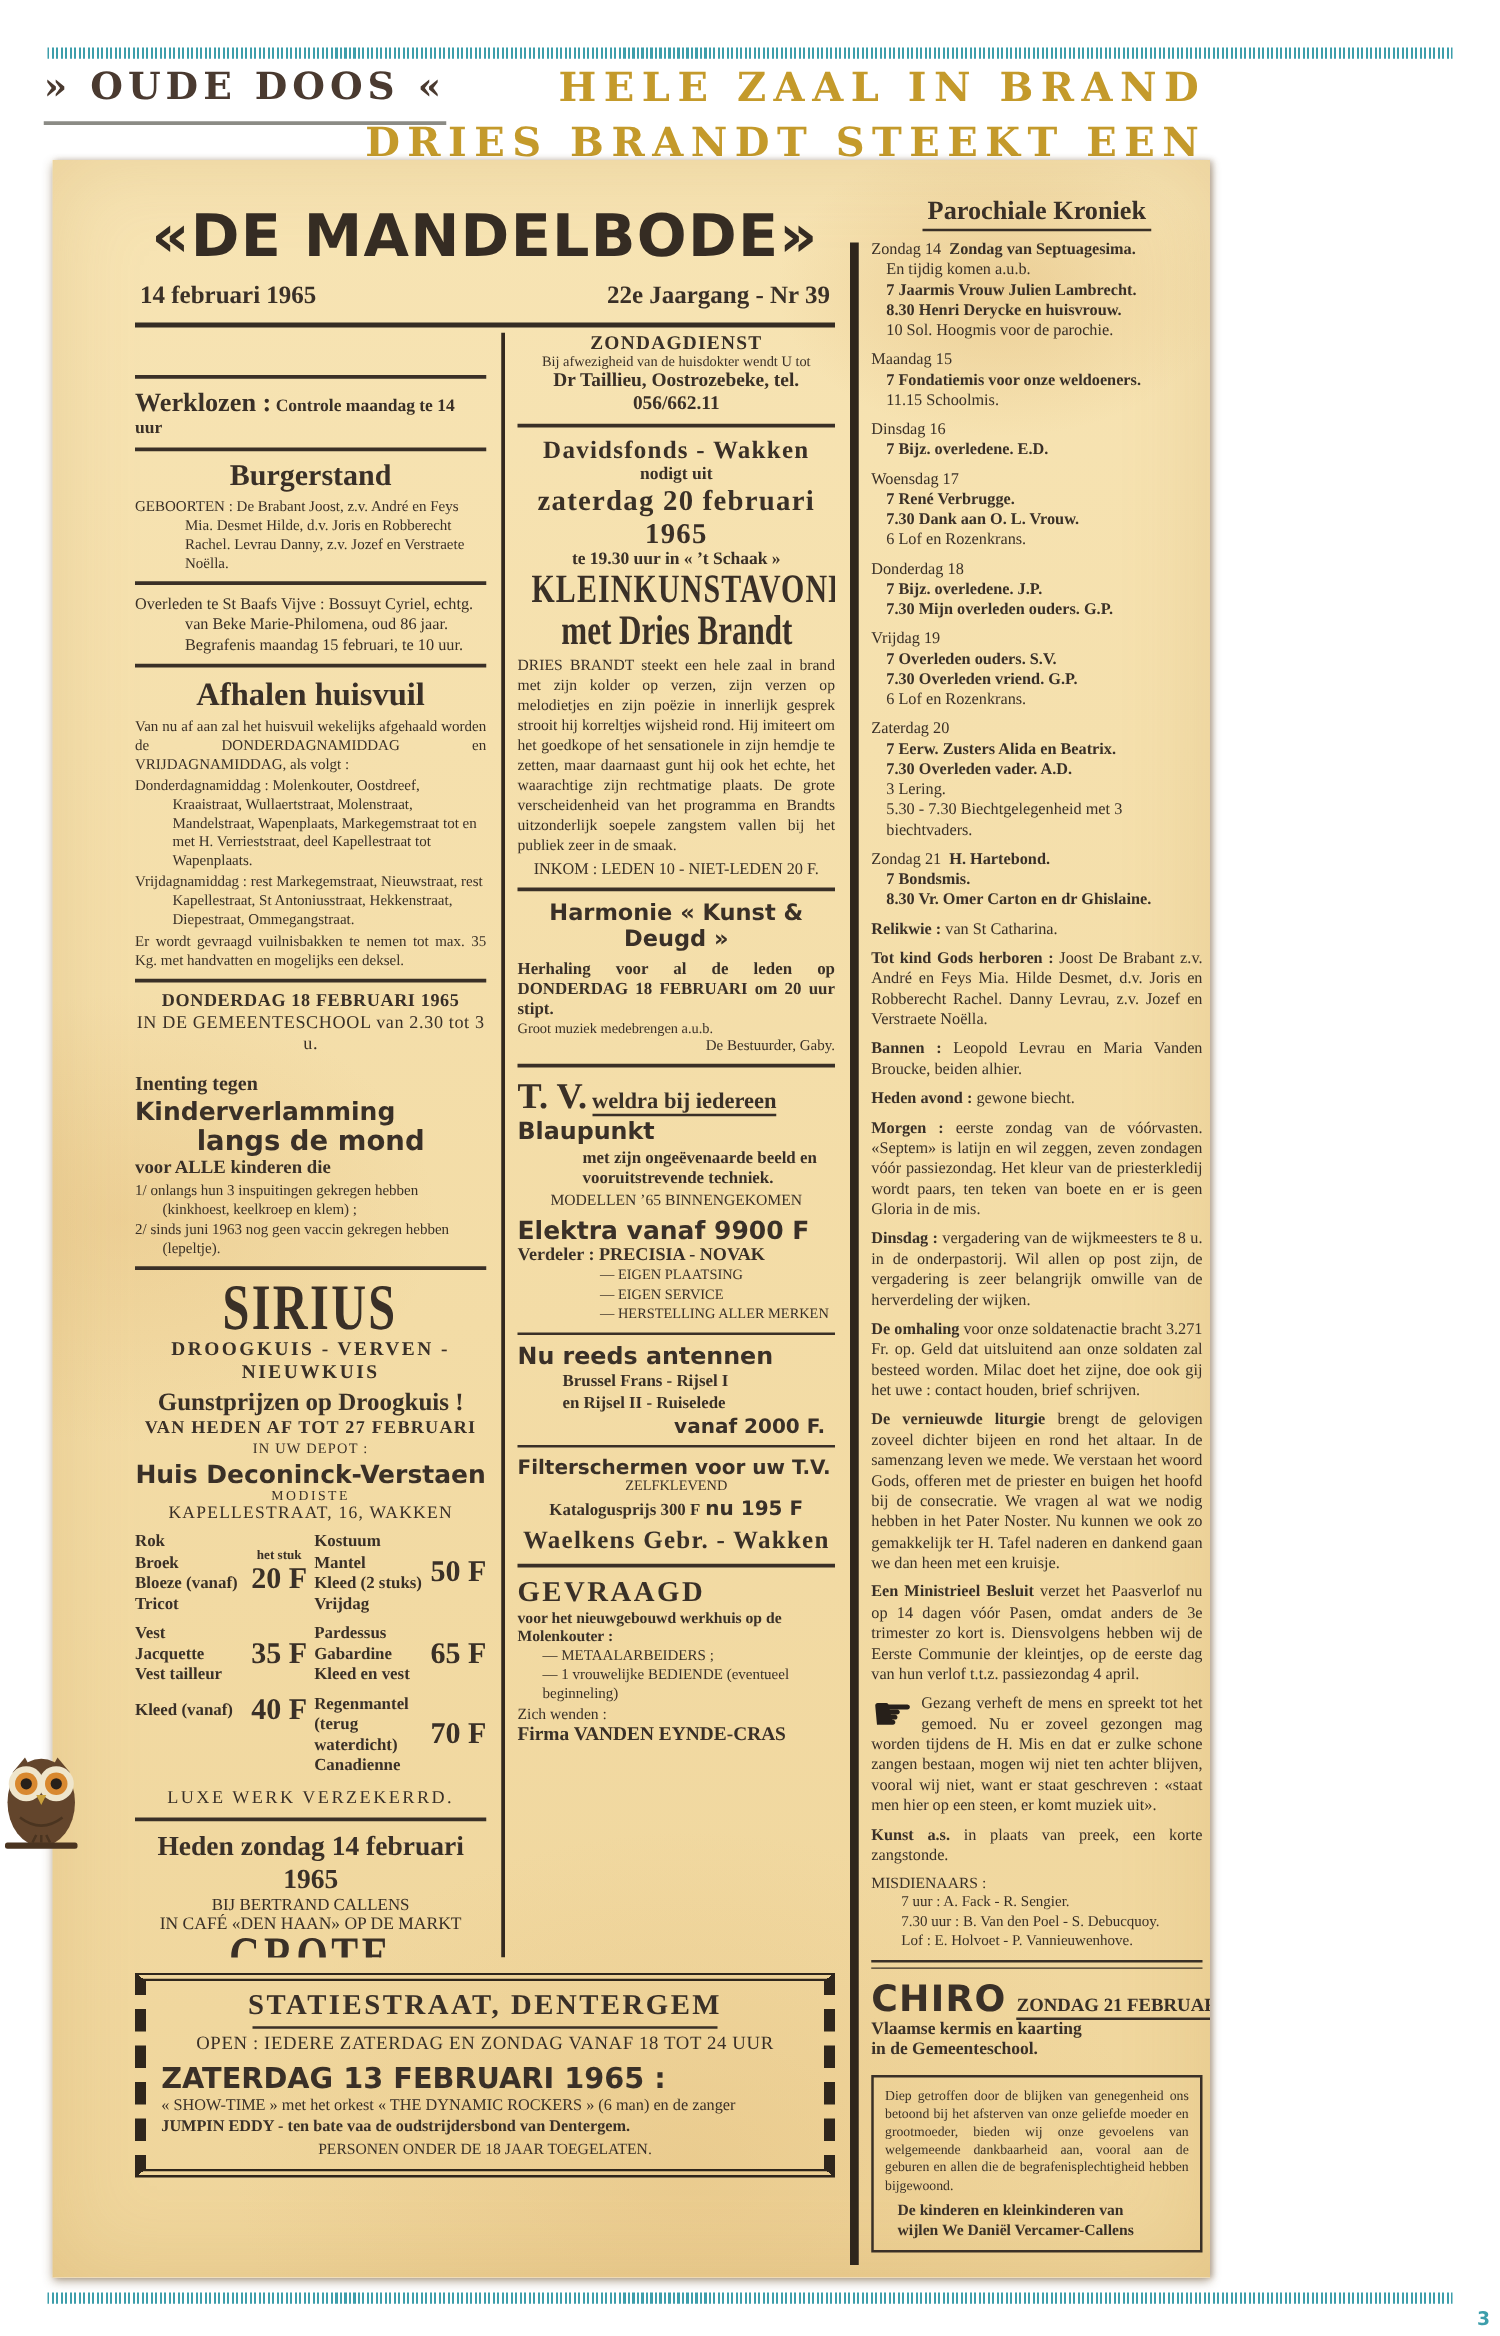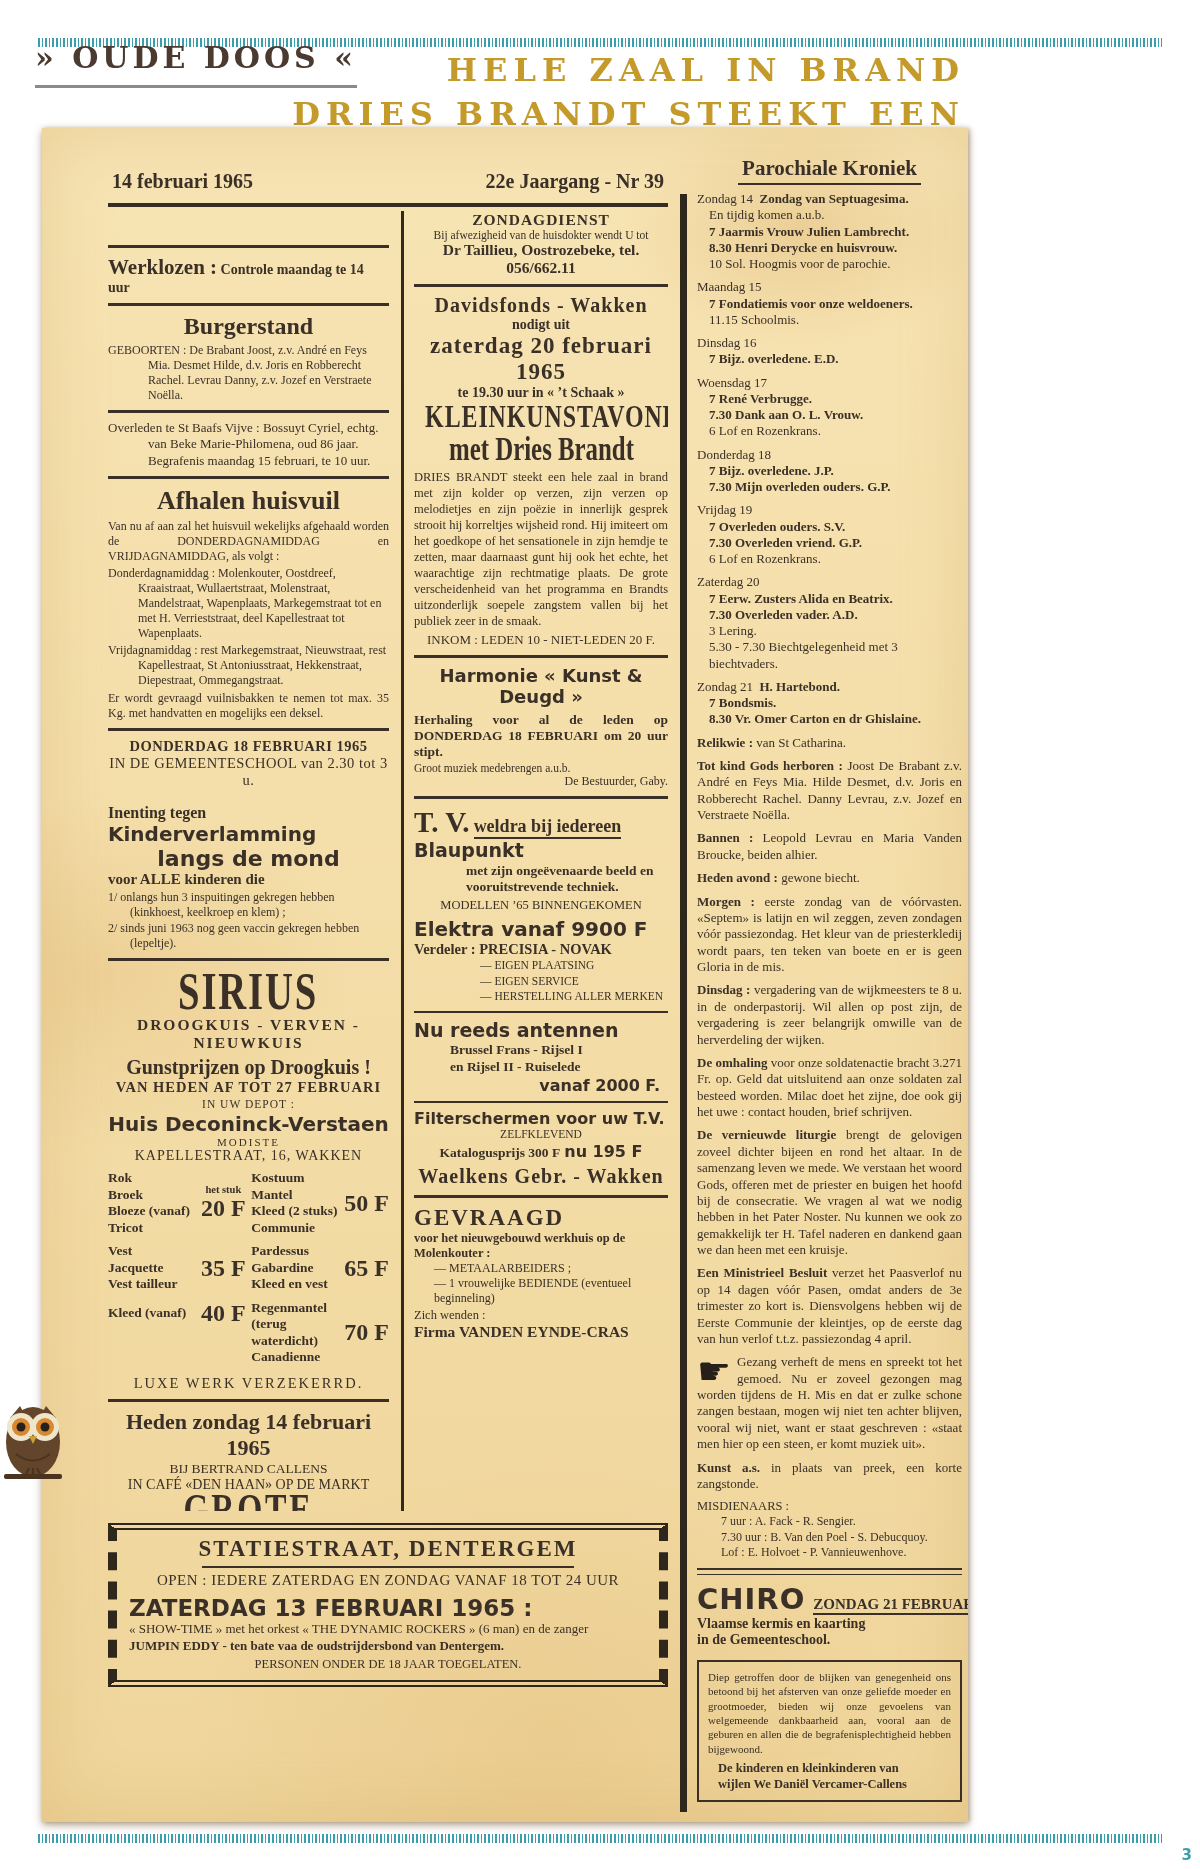--- a/index.html
+++ b/index.html
@@ -2,21 +2,21 @@
 <html><head>
 <meta charset="utf-8">
 <style>
   html,body{margin:0;padding:0;}
   body{width:1200px;height:1869px;position:relative;background:#ffffff;overflow:hidden;
        font-family:"Liberation Serif","DejaVu Serif",serif;color:#3a3027;}
   .dash-rule{position:absolute;height:9px;
        background:repeating-linear-gradient(90deg,#3d9eab 0 1.6px,transparent 1.6px 3.6px);}
   #top-rule{left:38px;top:38px;width:1124px;}
   #bottom-rule{left:38px;top:1834px;width:1124px;}
-  #rubric{position:absolute;left:35px;top:40px;font-family:"DejaVu Serif",serif;font-weight:bold;
+  #rubric{position:absolute;left:35px;top:52px;font-family:"DejaVu Serif",serif;font-weight:bold;
        font-size:30px;letter-spacing:4px;color:#4a3a30;padding-bottom:10px;border-bottom:3px solid #8b8b85;}
   #headline{position:absolute;right:235px;top:48px;text-align:right;font-family:"DejaVu Serif",serif;
        font-weight:bold;font-size:32px;letter-spacing:6px;line-height:1.38;color:#c49a2b;}
   #page-number{position:absolute;right:8px;top:1846px;color:#3d9eab;font-family:"DejaVu Sans",sans-serif;
        font-weight:bold;font-size:15px;}
   
   #paper{position:absolute;left:42px;top:128px;width:926px;height:1694px;overflow:hidden;
      background:
        radial-gradient(ellipse 300px 200px at 82% 6%, rgba(210,160,85,.30), transparent 60%),
        radial-gradient(ellipse 420px 300px at 6% 50%, rgba(220,175,105,.28), transparent 60%),
@@ -130,20 +130,21 @@
 <div id="headline">
   <div>HELE ZAAL IN BRAND</div>
   <div>DRIES BRANDT STEEKT EEN</div>
 </div>
 
 <div id="paper">
  <div class="paper-inner">
   <div class="main-cols">
 
     <div class="masthead">
+      <div class="mast-title">«DE  MANDELBODE»</div>
       <div class="mast-row">
         <span>14 februari 1965</span>
         <span>22e Jaargang - Nr 39</span>
       </div>
       <hr class="mast-rule">
     </div>
 
     <div class="two-cols">
 
       <div class="col-left">
@@ -221,21 +222,21 @@
                 </div>
                 <div class="price-val">40 F</div>
               </div>
             </div>
             <div class="price-col">
               <div class="price-row">
                 <div class="price-items">
                   <div>Kostuum</div>
                   <div>Mantel</div>
                   <div>Kleed (2 stuks)</div>
-                  <div>Communie</div>
+                  <div>Vrijdag</div>
                 </div>
                 <div class="price-val">50 F</div>
               </div>
               <div class="price-row">
                 <div class="price-items">
                   <div>Pardessus</div>
                   <div>Gabardine</div>
                   <div>Kleed en vest</div>
                 </div>
                 <div class="price-val">65 F</div>

